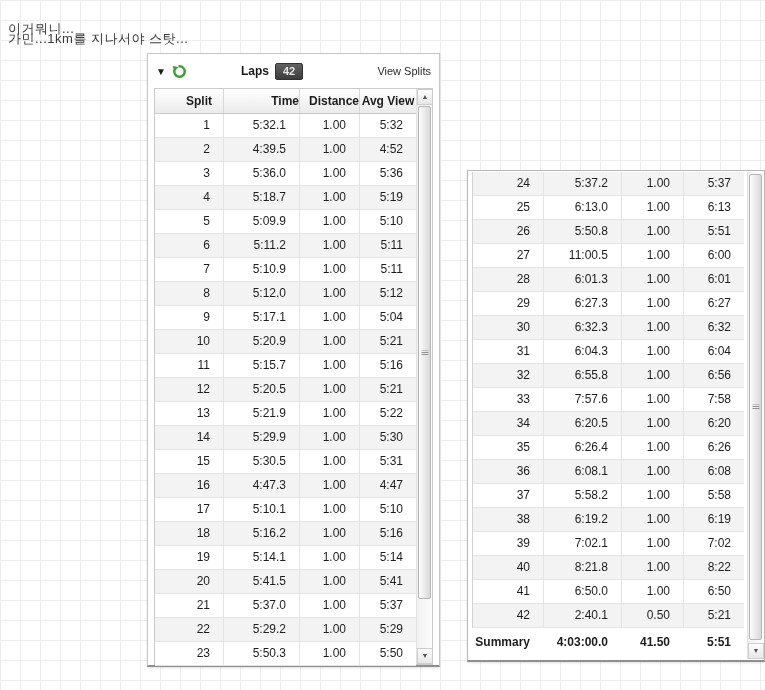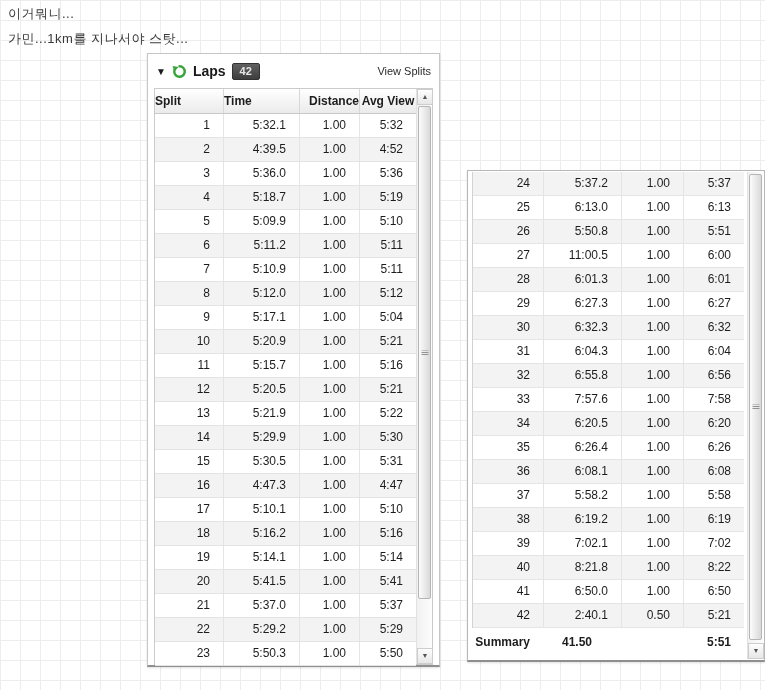--- a/index.html
+++ b/index.html
@@ -8,33 +8,33 @@
     font-family: "Liberation Sans", sans-serif;
     position: relative;
     overflow: hidden;
     background-color: #ffffff;
     background-image:
       linear-gradient(#ededed 1px, transparent 1px),
       linear-gradient(90deg, #ededed 1px, transparent 1px);
     background-size: 20px 20px;
   }
   .note { position:absolute; left:8px; font-size:13px; color:#3a3a3a; letter-spacing:0.5px; }
-  .note1 { top:5px; }
+  .note1 { top:20px; }
   .note2 { top:22px;margin-top:8px; }
 
   
   .panel1 {
     position:absolute; left:147px; top:53px; width:293px; height:614px;
     background:#fff; border:1px solid #c6c6c6; border-bottom:2px solid #8f8f8f;
     box-shadow:0 1px 2px rgba(0,0,0,0.12);
   }
   .widget-header { height:34px; display:flex; align-items:center; padding:0 8px; gap:6px; }
   .collapse-tri { font-size:10px; color:#1a1a1a; cursor:pointer; }
   .laps-icon { width:15px; height:15px; display:inline-block; }
-  .widget-title { font-size:14px; font-weight:bold; color:#1a1a1a; }
+  .widget-title { font-size:12px; font-weight:bold; color:#1a1a1a;margin-left:48px; }
   .count-badge {
     display:inline-block; background:linear-gradient(#616161,#3d3d3d); color:#e6e6e6;
     border:1px solid #323232; border-radius:2px; padding:0 7px; height:17px;
     line-height:15px; font-size:11px; font-weight:bold;
   }
   .view-splits { margin-left:auto; font-size:11px; color:#2b2b2b; cursor:pointer; }
 
   .table-area {
     position:absolute; left:6px; top:34px; right:6px; height:577px;
     border:1px solid #cbcbcb; background:#fff;
@@ -103,22 +103,22 @@
         <circle cx="8" cy="8" r="2.2" fill="#ffffff"></circle>
       </svg>
     </span>
     <span class="widget-title">Laps</span>
     <span class="count-badge">42</span>
     <span class="view-splits">View Splits</span>
   </div>
 
   <div class="table-area">
     <div class="thead">
-      <span class="hcell h0 cell" style="text-align:left;padding-right:0;">Split</span>
-      <span class="hcell h1 cell" style="text-align:left;padding-right:16px;">Time</span>
+      <span class="hcell h0 cell" style="text-align:right;padding-right:11px;">Split</span>
+      <span class="hcell h1 cell" style="text-align:right;padding-right:0;">Time</span>
       <span class="hcell h2 cell" style="text-align:right;padding-right:0;">Distance</span>
       <span class="hcell h3 cell" style="text-align:center;padding-right:0;">Avg View</span>
     </div>
     <div class="lt">
         <div class="trow">
           <span class="cell c0">1</span>
           <span class="cell c1">5:32.1</span>
           <span class="cell c2">1.00</span>
           <span class="cell c3">5:32</span>
         </div>
@@ -378,20 +378,21 @@
       <div class="trow alt">
         <span class="cell c0">42</span>
         <span class="cell c1">2:40.1</span>
         <span class="cell c2">0.50</span>
         <span class="cell c3">5:21</span>
       </div>
     </div>
   <div class="rt" style="top:457px; border-left:none;">
     <div class="summary-row">
       <span class="cell c0">Summary</span>
+      <span class="cell c1">4:03:00.0</span>
       <span class="cell c2">41.50</span>
       <span class="cell c3">5:51</span>
     </div>
   </div>
   <div class="vscroll2">
     <div class="sb-thumb thumb-right">
         <span class="sb-grip"></span>
       </div>
     <div class="sb-btn down">▼</div>
   </div>

